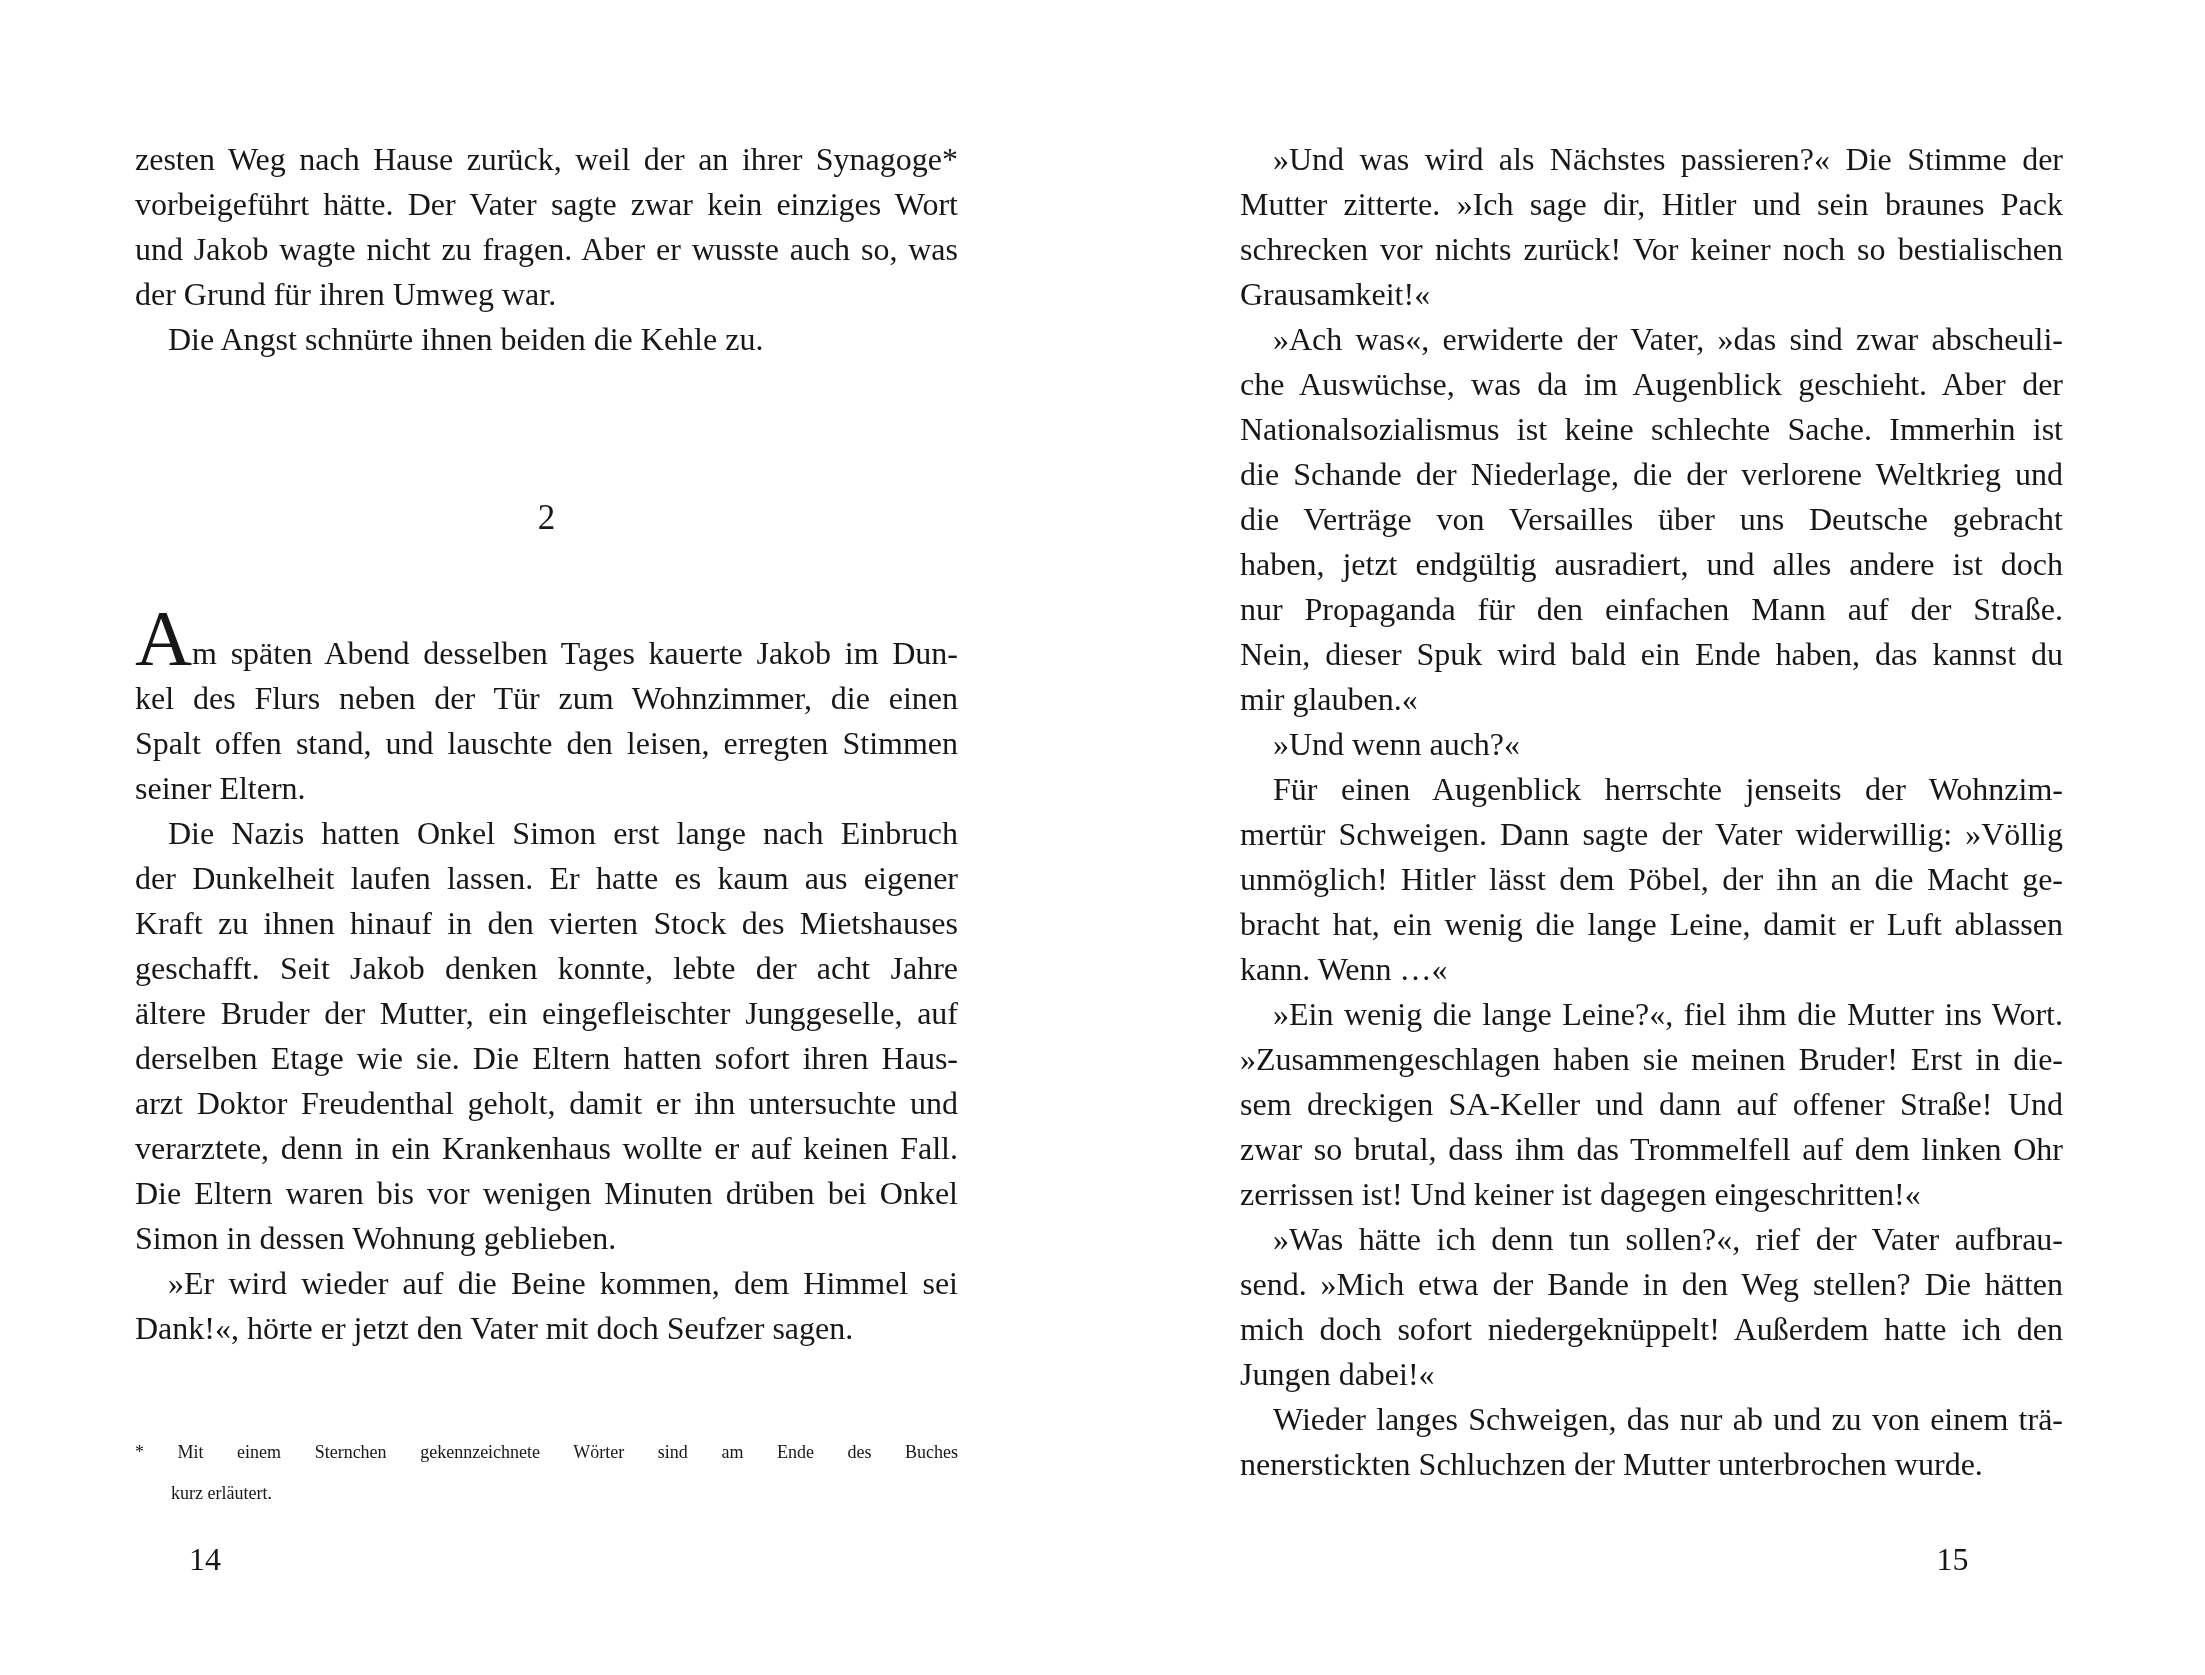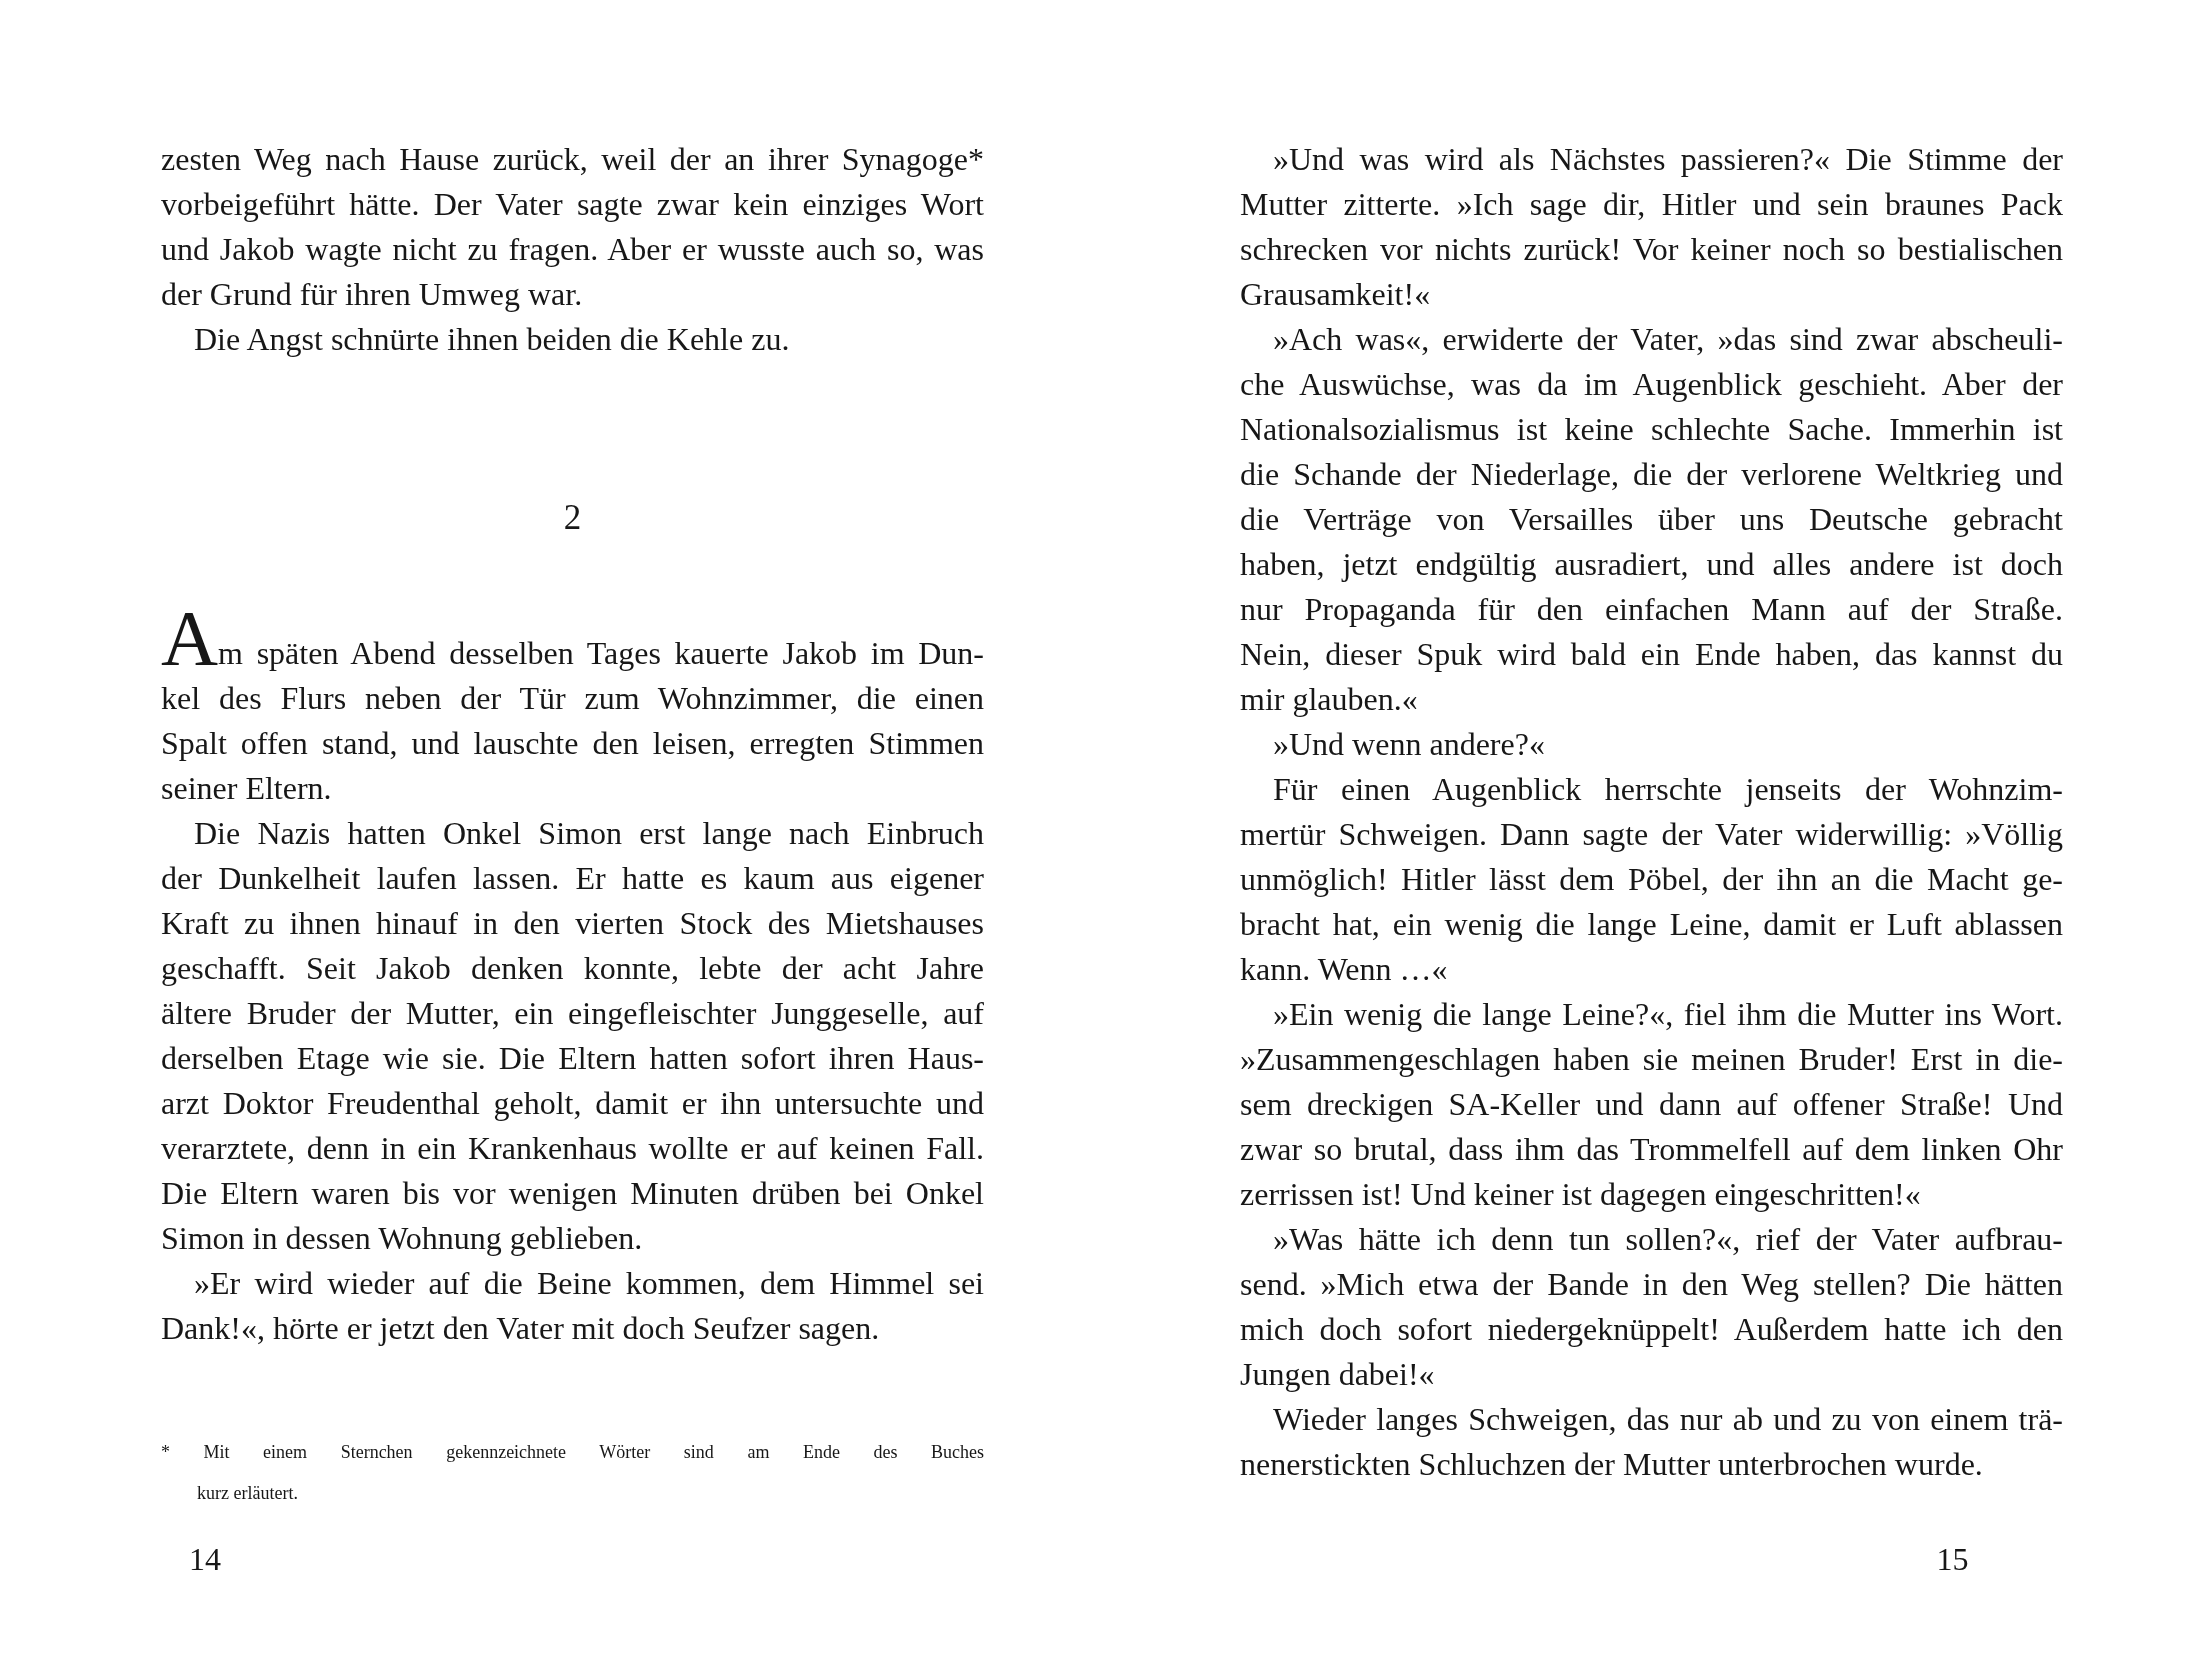--- a/index.html
+++ b/index.html
@@ -6,21 +6,21 @@
   html,body{margin:0;padding:0}
   body{
     width:2205px;height:1676px;position:relative;
     background:#ffffff;color:#171717;
     font-family:"Liberation Serif", serif;
   }
   .textblock{
     position:absolute;width:823px;
     font-size:32px;line-height:45px;
   }
-  #left-block{left:161px;top:137px}
+  #left-block{left:135px;top:137px}
   #right-block{left:1240px;top:137px}
   .para{margin:0;padding:0}
   .line{
     text-align:justify;
     text-align-last:justify;
     text-justify:inter-word;
     white-space:normal;
   }
   .line.last{text-align-last:left}
   .line.ind{text-indent:33px}
@@ -102,21 +102,21 @@
     <div class="line">che Auswüchse, was da im Augenblick geschieht. Aber der</div>
     <div class="line">Nationalsozialismus ist keine schlechte Sache. Immerhin ist</div>
     <div class="line">die Schande der Niederlage, die der verlorene Weltkrieg und</div>
     <div class="line">die Verträge von Versailles über uns Deutsche gebracht</div>
     <div class="line">haben, jetzt endgültig ausradiert, und alles andere ist doch</div>
     <div class="line">nur Propaganda für den einfachen Mann auf der Straße.</div>
     <div class="line">Nein, dieser Spuk wird bald ein Ende haben, das kannst du</div>
     <div class="line last">mir glauben.«</div>
   </div>
   <div class="para">
-    <div class="line last ind">»Und wenn andere?«</div>
+    <div class="line last ind">»Und wenn auch?«</div>
   </div>
   <div class="para">
     <div class="line ind">Für einen Augenblick herrschte jenseits der Wohnzim-</div>
     <div class="line">mertür Schweigen. Dann sagte der Vater widerwillig: »Völlig</div>
     <div class="line">unmöglich! Hitler lässt dem Pöbel, der ihn an die Macht ge-</div>
     <div class="line">bracht hat, ein wenig die lange Leine, damit er Luft ablassen</div>
     <div class="line last">kann. Wenn …«</div>
   </div>
   <div class="para">
     <div class="line ind">»Ein wenig die lange Leine?«, fiel ihm die Mutter ins Wort.</div>

